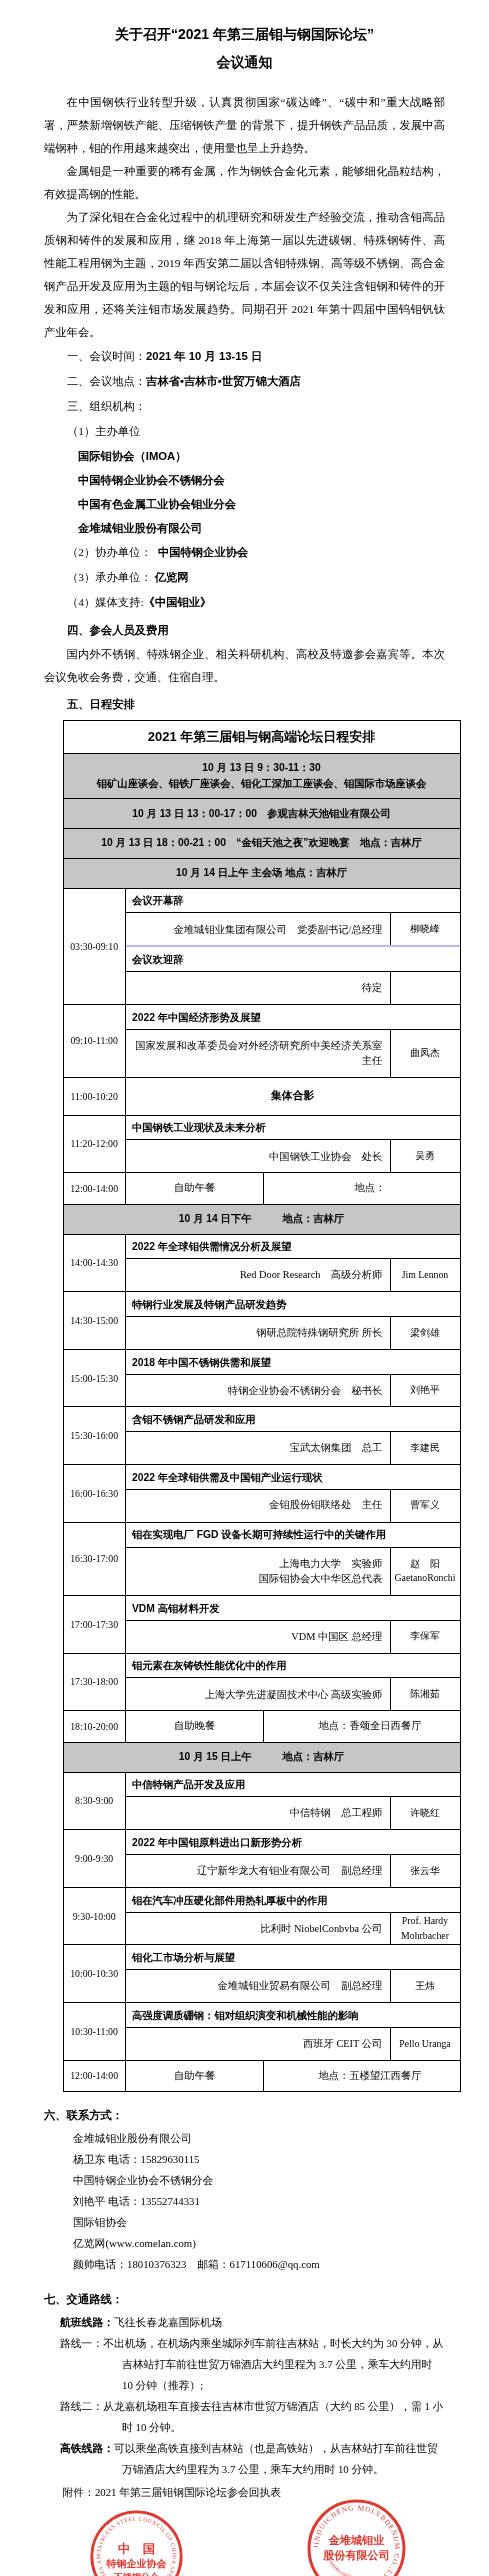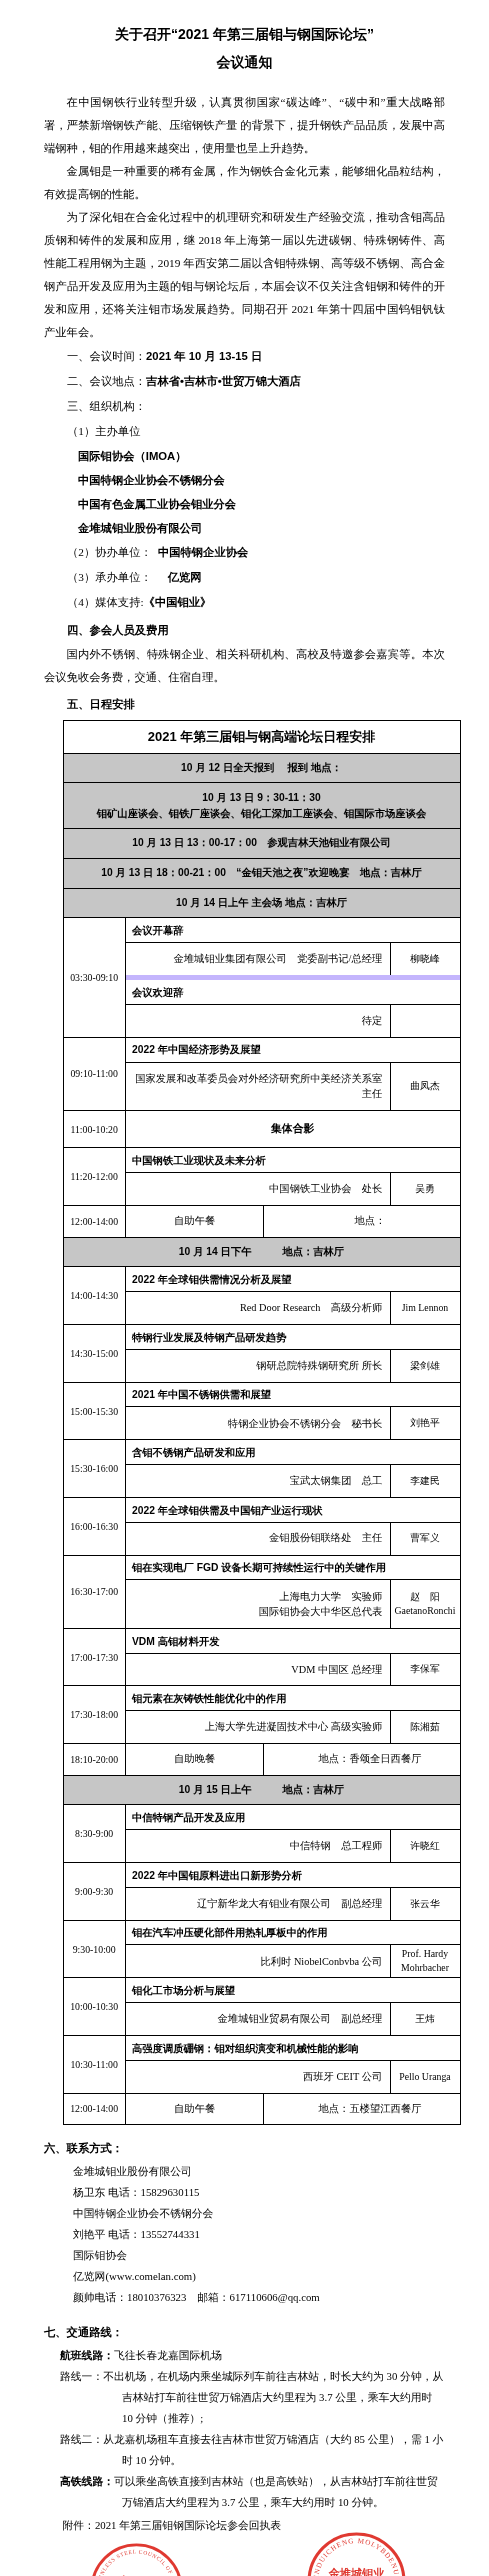--- a/index.html
+++ b/index.html
@@ -20,21 +20,21 @@
   table.agenda{border-collapse:collapse;margin:3.1px 0 0 18.5px;width:398px;table-layout:fixed;}
   table.agenda td{border:1px solid #000;padding:0;vertical-align:middle;}
   .agd-title{text-align:center;font-size:13px;padding:6.7px 2.1px !important;
              font-family:"Liberation Sans",sans-serif;font-weight:bold;}
   td.band{background:#c6c6c6;text-align:center;font-size:10.3px;padding:6.7px 4.1px !important;
           font-family:"Liberation Sans",sans-serif;font-weight:bold;}
   td.band div{line-height:15.5px;}
   td.timecell{width:62px;text-align:center;font-size:9.8px;font-family:"Liberation Serif",serif;}
   .topic{font-size:10.3px;padding:5.7px 6.2px 4.1px 6.2px;font-family:"Liberation Sans",sans-serif;
          font-weight:bold;border-bottom:1px solid #000;line-height:14px;}
-  .spk{display:flex;align-items:stretch;border-bottom:5px solid #c4b5fd;}
+  .spk{display:flex;align-items:stretch;border-bottom:2px solid #c4b5fd;}
   .spk:last-child,.blk:last-child .spk{border-bottom:none;}
   .affil{flex:1;text-align:right;padding:8.2px 7.2px;font-size:10.3px;line-height:15.5px;white-space:pre-line;}
   .pname{flex:0 0 67px;border-left:1px solid #000;display:flex;align-items:center;justify-content:center;
          font-size:9.8px;line-height:14.4px;white-space:pre-line;text-align:center;padding:1px;}
   td.centercell{text-align:center;font-size:10.8px;padding:11.3px 3.1px !important;
           font-family:"Liberation Sans",sans-serif;font-weight:bold;}
   .meal{display:flex;align-items:stretch;gap:16px;}
   .meal-left{flex:0 0 40%;border-right:1px solid #000;text-align:center;padding:8.2px 2.1px;font-size:10.3px;}
   .meal-right{flex:1;text-align:center;padding:8.2px 2.1px;font-size:10.3px;}
   
@@ -72,45 +72,40 @@
     <div id="hosts">
         <div class="orgline">国际钼协会（IMOA）</div>
         <div class="orgline">中国特钢企业协会不锈钢分会</div>
         <div class="orgline">中国有色金属工业协会钼业分会</div>
         <div class="orgline">金堆城钼业股份有限公司</div>
       </div>
     <div class="listline">
       <span>（2）协办单位：</span><span class="boldval" style="margin-left:6.2px">中国特钢企业协会</span>
     </div>
     <div class="listline">
-      <span>（3）承办单位：</span><span class="boldval" style="margin-left:16px">亿览网</span>
+      <span>（3）承办单位：</span><span class="boldval" style="margin-left:3px">亿览网</span>
     </div>
     <div class="listline">
       <span>（4）媒体支持:</span><span class="boldval">《中国钼业》</span>
     </div>
 
     <div class="listline hei" style="margin-top:3.1px">四、参会人员及费用</div>
     <p class="body">国内外不锈钢、特殊钢企业、相关科研机构、高校及特邀参会嘉宾等。本次会议免收会务费，交通、住宿自理。</p>
     <div class="listline hei" style="margin-top:3.1px">五、日程安排</div>
 
     <table class="agenda">
       <colgroup>
           <col style="width:62px">
           <col style="width:266px">
           <col style="width:67px">
         </colgroup>
       <tbody id="agenda-body">
         <tr>
           <td colspan="3" class="agd-title">2021 年第三届钼与钢高端论坛日程安排</td>
         </tr>
-      <tr>
-            <td class="band" colspan="3">
-              <div>10 月 12 日全天报到　 报到 地点：</div>
-            </td>
-          </tr>
           <tr>
             <td class="band" colspan="3">
               <div>10 月 13 日 9：30-11：30</div>
               <div>钼矿山座谈会、钼铁厂座谈会、钼化工深加工座谈会、钼国际市场座谈会</div>
             </td>
           </tr>
           <tr>
             <td class="band" colspan="3">
               <div>10 月 13 日 13：00-17：00　参观吉林天池钼业有限公司</div>
             </td>
@@ -194,21 +189,21 @@
               <div class="topic">特钢行业发展及特钢产品研发趋势</div>
               <div class="spk" style="border-bottom: none;">
                 <div class="affil">钢研总院特殊钢研究所 所长</div>
                 <div class="pname">梁剑雄</div>
               </div>
             </td>
           </tr>
           <tr>
             <td class="timecell">15:00-15:30</td>
             <td colspan="2">
-              <div class="topic">2021 年中国不锈钢供需和展望</div>
+              <div class="topic">2018 年中国不锈钢供需和展望</div>
               <div class="spk" style="border-bottom: none;">
                 <div class="affil">特钢企业协会不锈钢分会　秘书长</div>
                 <div class="pname">刘艳平</div>
               </div>
             </td>
           </tr>
           <tr>
             <td class="timecell">15:30-16:00</td>
             <td colspan="2">
               <div class="topic">含钼不锈钢产品研发和应用</div>

